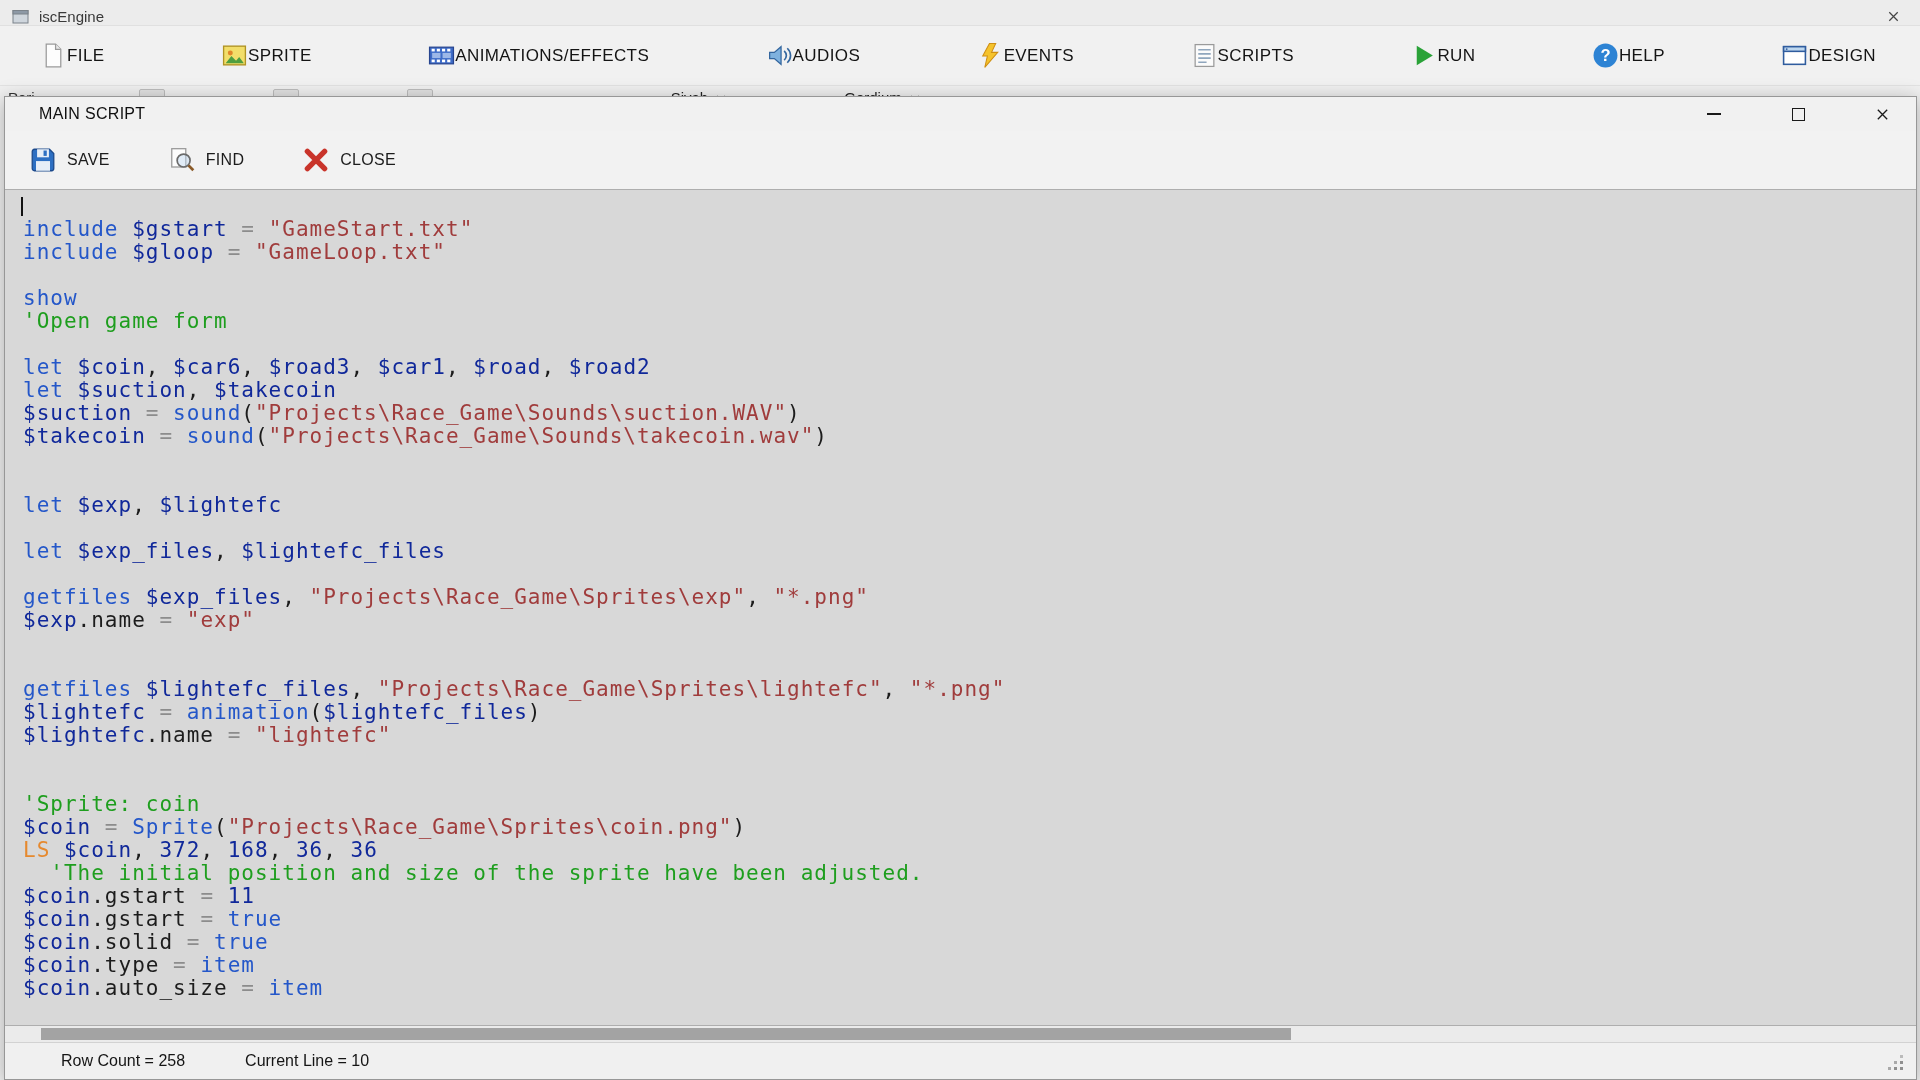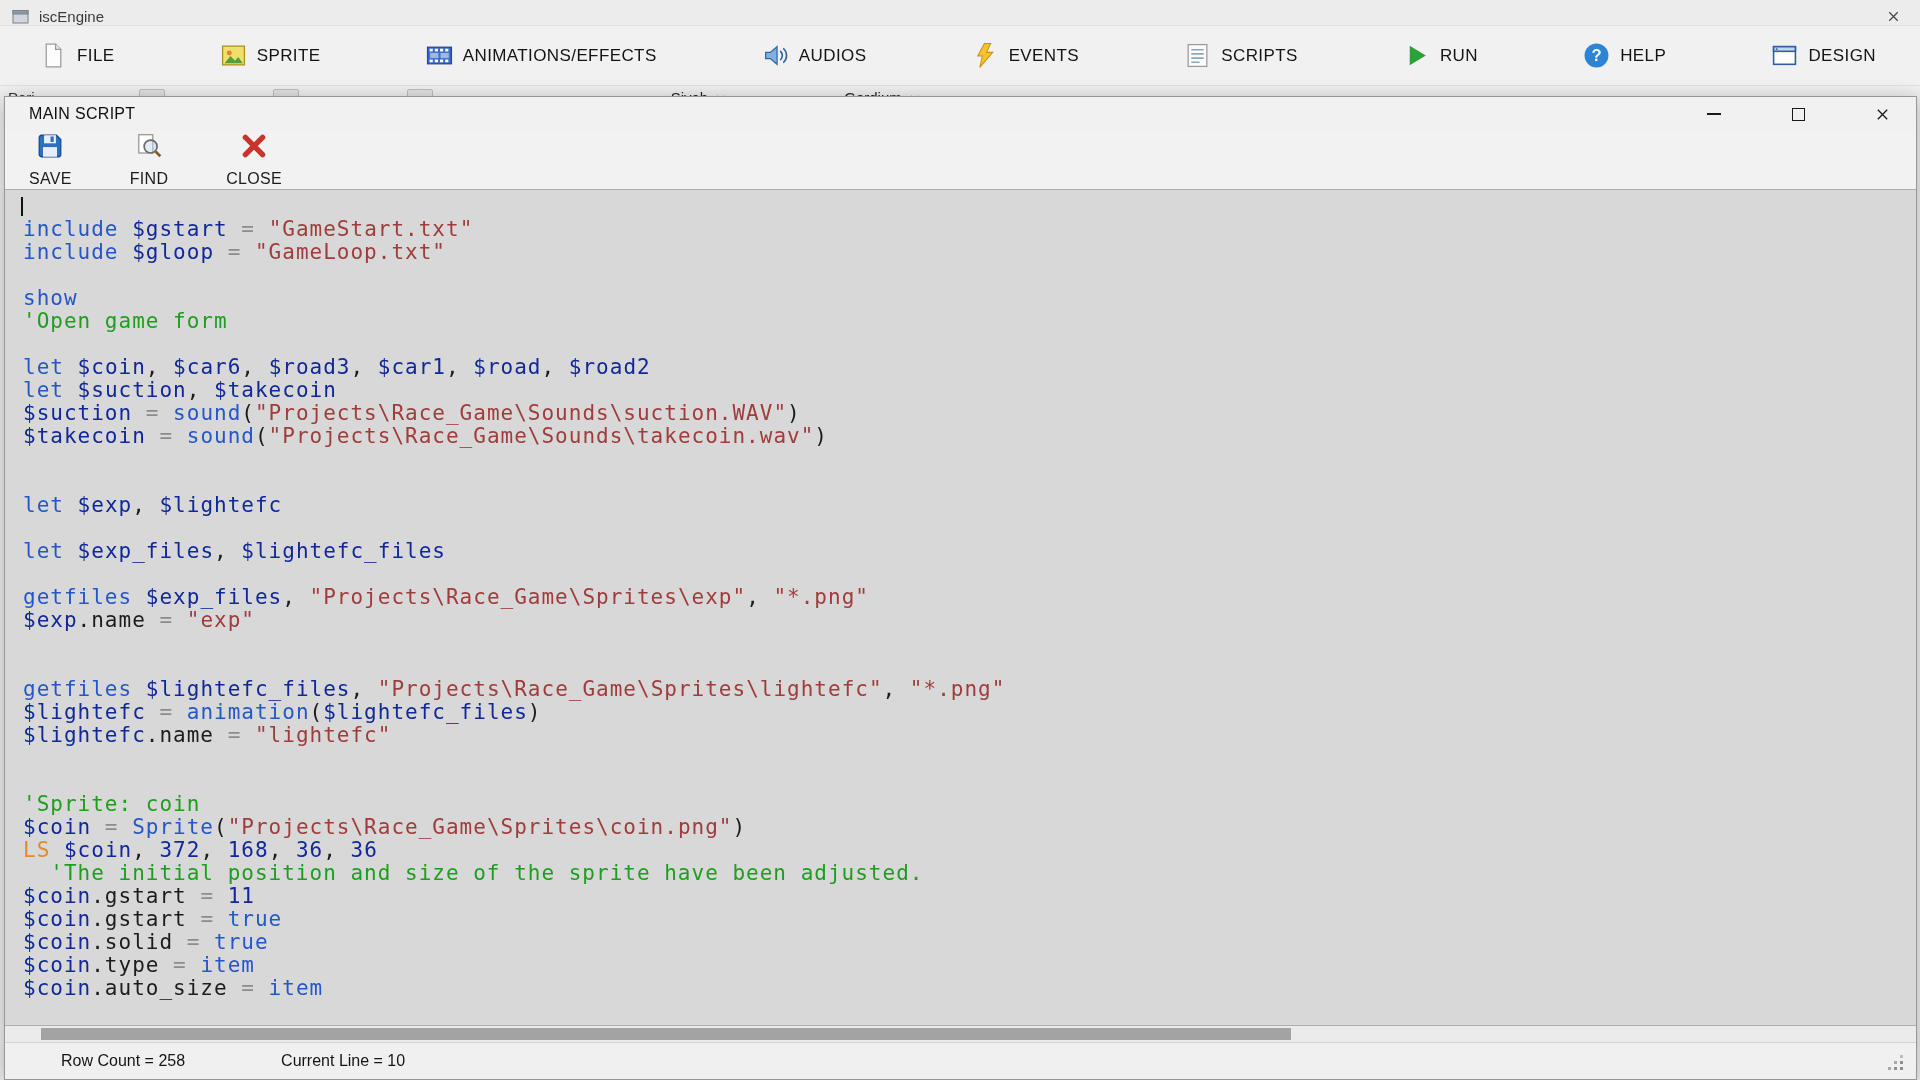--- a/index.html
+++ b/index.html
@@ -5,21 +5,21 @@
   * { box-sizing: border-box; }
   html, body { margin: 0; padding: 0; }
   body {
     position: relative;
     width: 1920px; height: 1080px;
     background: #efefef;
     font-family: "Liberation Sans", "DejaVu Sans", sans-serif;
     overflow: hidden;
     color: #1a1a1a;
   }
-  button { font: inherit; padding: 0; flex-direction: column; }
+  button { font: inherit; padding: 0; }
 
   
   .app-titlebar {
     height: 26px; background: #ececec;
     display: flex; align-items: center;
     padding: 8px 8px 0 12px;
     border-bottom: 1px solid #e0e0e0;
   }
   .app-icon { width: 18px; height: 16px; margin-right: 9px; display: inline-flex; }
   .app-icon svg { width: 18px; height: 16px; }
@@ -31,21 +31,21 @@
   }
   .app-close svg { width: 15px; height: 15px; }
 
   
   .menu-bar {
     height: 60px; background: #f1f1f1;
     display: flex; align-items: center; justify-content: space-between;
     padding: 0 44px 0 40px;
     border-bottom: 1px solid #e2e2e2;
   }
-  .menu-item { display: flex; align-items: center; gap: 10px; cursor: pointer; }
+  .menu-item { display: flex; align-items: center; cursor: pointer; }
   .menu-item .icon { width: 27px; height: 27px; display: inline-flex; }
   .menu-item .icon svg { width: 27px; height: 27px; }
   .menu-label { font-size: 17px; color: #141414; letter-spacing: .4px; }
 
   
   .strip { height: 10px; background: #f0f0f0; overflow: hidden; }
   .strip-inner { display: flex; align-items: flex-start; height: 28px; padding-top: 3px; }
   .strip-label { font-size: 15px; color: #333; margin-left: 8px; }
   .strip-icons { display: flex; gap: 108px; margin-left: 104px; }
   .mini { width: 26px; height: 18px; background: #e2e2e2; border: 1px solid #bdbdbd; border-radius: 2px; }
@@ -56,21 +56,21 @@
   .dd svg { width: 10px; height: 8px; }
   .strip-more { margin-left: 178px; font-size: 16px; color: #222; letter-spacing: 2px; }
 
   
   .script-window {
     position: absolute; left: 4px; right: 3px; top: 96px; bottom: 0;
     background: #f1f1f1; border: 1px solid #979797;
     box-shadow: 0 3px 18px rgba(0,0,0,.28);
     display: flex; flex-direction: column;
   }
-  .win-titlebar { flex: 0 0 34px; display: flex; align-items: center; padding-left: 24px; }
+  .win-titlebar { flex: 0 0 34px; display: flex; align-items: center; padding-left: 34px; }
   .win-title { font-size: 16px; color: #101010; letter-spacing: .3px; }
   .win-controls { margin-left: auto; display: flex; height: 100%; padding-right: 8px; }
   .win-btn {
     width: 52px; height: 100%; margin-left: 32px;
     border: none; background: transparent; cursor: pointer;
     display: flex; align-items: center; justify-content: center;
   }
   .glyph-min { width: 14px; height: 0; border-top: 2px solid #1a1a1a; display: block; }
   .glyph-max { width: 13px; height: 13px; border: 1.6px solid #1a1a1a; display: block; }
   .win-btn svg { width: 15px; height: 15px; }
@@ -108,21 +108,21 @@
   .tok-ls  { color: var(--ls); }
   .tok-pln { color: var(--plain); }
 
   
   .hscroll { flex: 0 0 17px; background: #ebebeb; position: relative; border-bottom: 1px solid #d2d2d2; }
   .hthumb { position: absolute; left: 36px; top: 2px; width: 1250px; height: 12px; background: #a3a3a3; }
 
   
   .statusbar {
     flex: 0 0 36px; display: flex; align-items: center;
-    padding-left: 56px; gap: 96px; font-size: 16px; color: #151515;
+    padding-left: 56px; gap: 60px; font-size: 16px; color: #151515;
     position: relative; background: #f0f0f0;
   }
   .grip { position: absolute; right: 12px; bottom: 8px; width: 16px; height: 16px; cursor: nwse-resize; }
   .grip::before {
     content: ""; position: absolute; left: 0; top: 0; width: 3px; height: 3px;
     box-shadow: 12px 12px 0 #8f8f8f, 12px 6px 0 #8f8f8f, 6px 12px 0 #8f8f8f,
                 6px 6px 0 #aaaaaa, 0 12px 0 #aaaaaa, 12px 0 0 #bbbbbb;
   }
 </style>
 </head>

